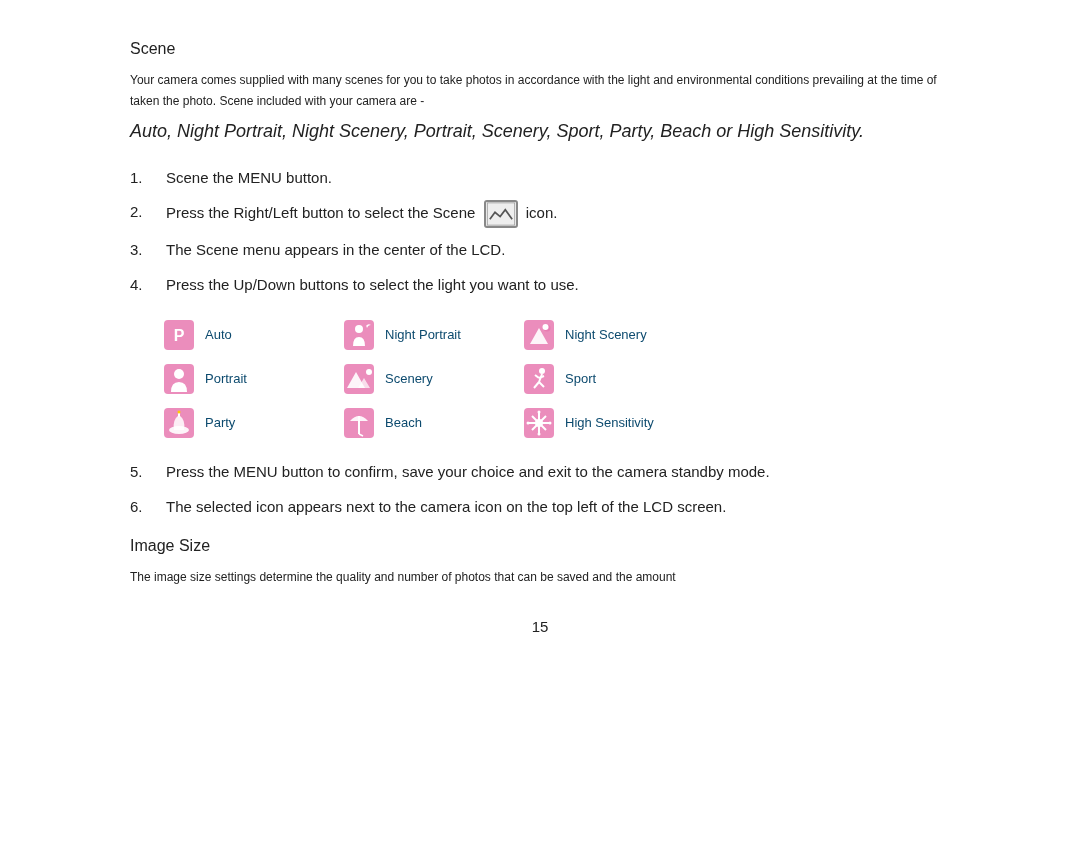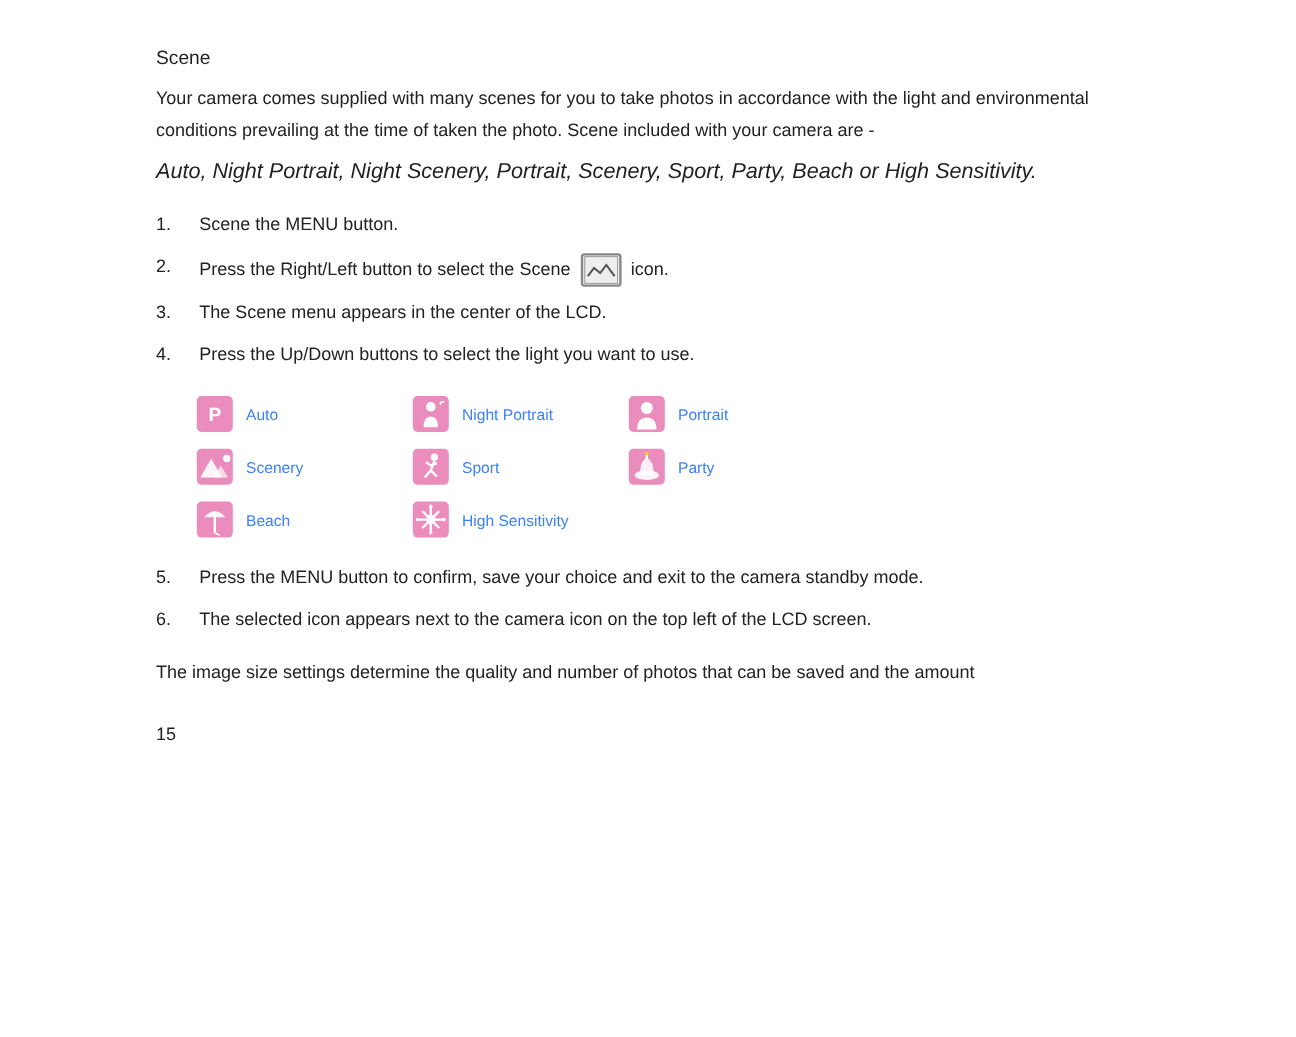--- a/index.html
+++ b/index.html
@@ -18,21 +18,21 @@
     .page {
       width: 820px;
       padding: 40px 0 40px 0;
     }
     .section-title {
       font-weight: normal;
       font-size: 16px;
       margin-bottom: 12px;
     }
     .body-text {
-      font-size: 15px;
+      font-size: 12px;
       line-height: 1.75;
       margin-bottom: 4px;
     }
     .italic-text {
       font-style: italic;
       font-size: 18px;
       line-height: 1.75;
       margin-bottom: 16px;
     }
     .numbered-list {
@@ -91,24 +91,24 @@
       justify-content: center;
       flex-shrink: 0;
     }
     
     .scene-svg {
       width: 34px;
       height: 34px;
     }
     .icon-label {
       font-size: 13px;
-      color: #3b82f6;
+      color: #0c4a6e;
     }
     .page-number {
-      text-align: left;
+      text-align: center;
       margin-top: 30px;
       font-size: 15px;
     }
   </style>
 </head>
 <body>
 
 <div class="page">
 
   <div>
@@ -168,20 +168,34 @@
                 <circle cx="17" cy="11" r="4" fill="white"></circle>
 
                 <path d="M11,28 Q11,19 17,19 Q23,19 23,28" fill="white"></path>
 
                 <path d="M24,8 Q26,5 29,7 Q26,7 25,10 Q24,7 24,8Z" fill="white"></path>
               </svg>
             </div>
             <span class="icon-label">Night Portrait</span>
           </div>
 
+          <div class="icon-cell">
+            <div class="icon-wrapper">
+              <svg class="scene-svg" viewBox="0 0 34 34" xmlns="http://www.w3.org/2000/svg">
+                <rect x="2" y="2" width="30" height="30" rx="4" fill="#e879b0" opacity="0.85"></rect>
+
+                <polygon points="8,26 17,10 26,26" fill="white" opacity="0.9"></polygon>
+
+                <path d="M22,8 Q26,7 27,11 Q24,9 22,8Z" fill="white"></path>
+                <circle cx="25" cy="10" r="3.5" fill="#e879b0" opacity="0.85"></circle>
+                <circle cx="23.5" cy="9" r="3" fill="white"></circle>
+              </svg>
+            </div>
+            <span class="icon-label">Night Scenery</span>
+          </div>
 
           <div class="icon-cell">
             <div class="icon-wrapper">
               <svg class="scene-svg" viewBox="0 0 34 34" xmlns="http://www.w3.org/2000/svg">
                 <rect x="2" y="2" width="30" height="30" rx="4" fill="#e879b0" opacity="0.85"></rect>
 
                 <circle cx="17" cy="12" r="5" fill="white"></circle>
 
                 <path d="M9,30 Q9,20 17,20 Q25,20 25,30" fill="white"></path>
               </svg>
@@ -277,18 +291,19 @@
 
       <li>
         <span class="list-num">6.</span>
         <span class="list-text">The selected icon appears next to the camera icon on the top left of the LCD screen.</span>
       </li>
 
     </ol>
   </div>
 
   <div style="margin-top: 10px;">
+    <div class="section-title">Image Size</div>
     <p class="body-text">The image size settings determine the quality and number of photos that can be saved and the amount</p>
   </div>
 
   <div class="page-number">15</div>
 
 </div>
 
 </body></html>

